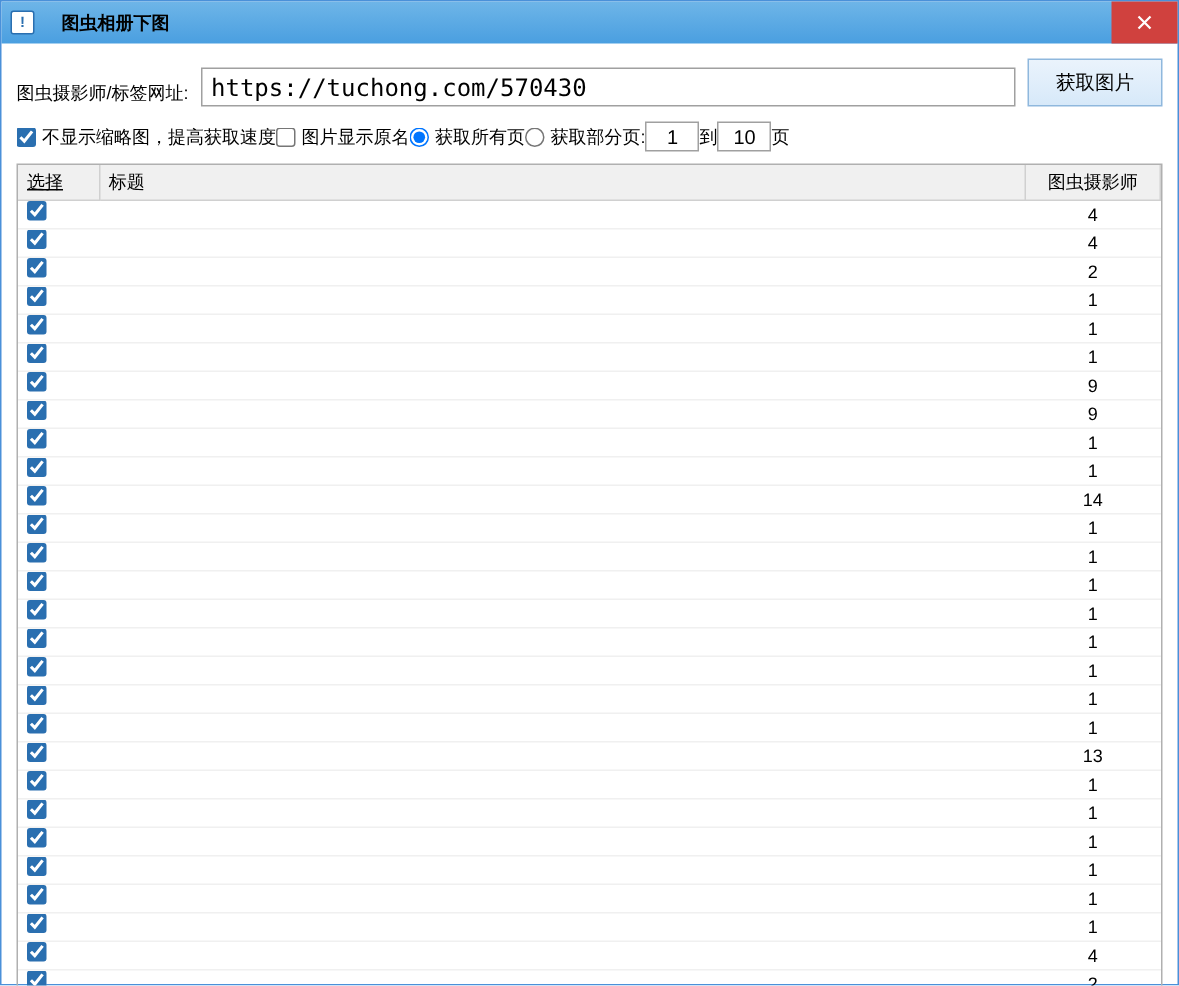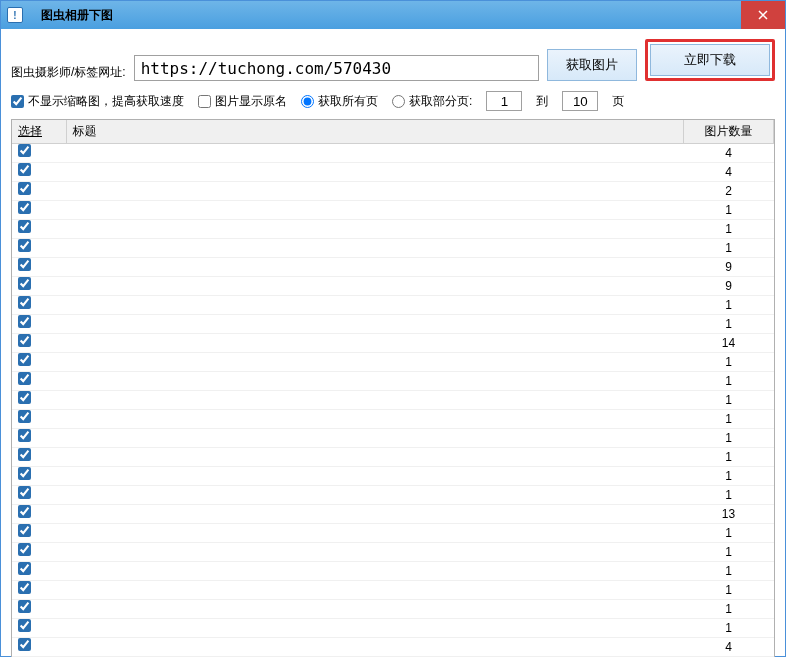--- a/index.html
+++ b/index.html
@@ -10,21 +10,21 @@
 .titlebar .title { flex: 1; margin-left: 12px; }
 .titlebar .close { width: 44px; height: 28px; background: #d0413e; display: flex; align-items: center; justify-content: center; }
 .titlebar .close svg { width: 10px; height: 10px; }
 .content { flex: 1; display: flex; flex-direction: column; padding: 10px 10px 0 10px; }
 .row1 { display: flex; align-items: flex-end; gap: 8px; margin-bottom: 10px; }
 .row1 label { white-space: nowrap; }
 .url-input { flex: 1; height: 26px; border: 1px solid #a0a0a0; padding: 0 6px; font-family: Consolas, monospace; font-size: 16px; }
 .btn { height: 32px; border: 1px solid #8fb8dd; background: linear-gradient(#eaf3fc, #d7e9f9); padding: 0 18px; cursor: pointer; font-size: 13px; }
 .btn.big { width: 120px; }
 .highlight-red { border: 3px solid #e03030; padding: 2px; border-radius: 2px; }
-.row2 { display: flex; align-items: center; gap: 14px; margin-bottom: 8px; font-size: 12px; }
+.row2 { display: flex; align-items: center; gap: 0; margin-bottom: 8px; font-size: 12px; }
 .chk, .rad { display: inline-flex; align-items: center; gap: 4px; }
 .num-input { width: 36px; height: 20px; border: 1px solid #a0a0a0; text-align: center; }
 .table-wrap { flex: 1; border: 1px solid #b0b0b0; display: flex; overflow: hidden; }
 .table-scroll { flex: 1; overflow-y: scroll; }
 table { width: 100%; border-collapse: collapse; table-layout: fixed; }
 th { background: #f0f0f0; border-right: 1px solid #d0d0d0; border-bottom: 1px solid #d0d0d0; text-align: left; padding: 3px 6px; font-weight: normal; height: 20px; }
 th.sel { width: 54px; text-decoration: underline; }
 th.count { width: 90px; text-align: center; }
 td { border-bottom: 1px solid #f0f0f0; padding: 0 6px; height: 17px; line-height: 17px; }
 td.sel { width: 54px; }
@@ -49,23 +49,20 @@
         </svg>
     </div>
   </div>
 
   <div class="content">
 
     <div class="row1">
       <label>图虫摄影师/标签网址:</label>
       <input class="url-input" value="https://tuchong.com/570430" style="">
       <button class="btn">获取图片</button>
-      <span class="highlight-red">
-        <button class="btn big">立即下载</button>
-      </span>
     </div>
 
     <div class="row2">
       <label class="chk">
         <input type="checkbox" checked="" style="">
         <span>不显示缩略图，提高获取速度</span>
       </label>
       <label class="chk">
         <input type="checkbox" style="">
         <span>图片显示原名</span>
@@ -84,21 +81,21 @@
       <span>页</span>
     </div>
 
     <div class="table-wrap">
       <div class="table-scroll">
         <table>
           <thead>
             <tr>
               <th class="sel">选择</th>
               <th>标题</th>
-              <th class="count">图片数量</th>
+              <th class="count">图虫摄影师</th>
             </tr>
           </thead>
           <tbody id="tbody">
               <tr>
                 <td class="sel"><input type="checkbox" checked="" style=""></td>
                 <td></td>
                 <td class="count">4</td>
               </tr>
               <tr>
                 <td class="sel"><input type="checkbox" checked="" style=""></td>

